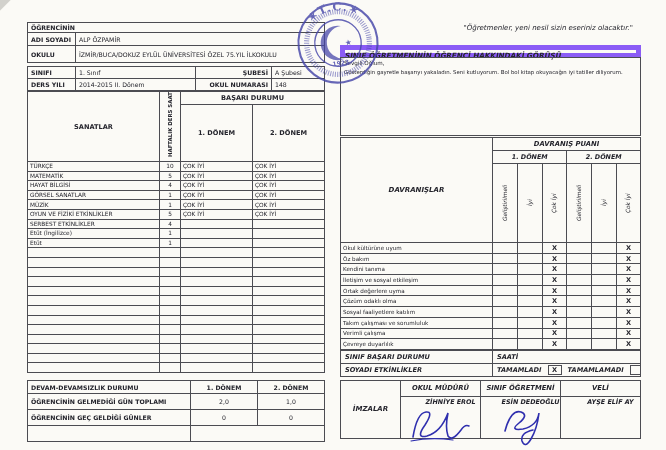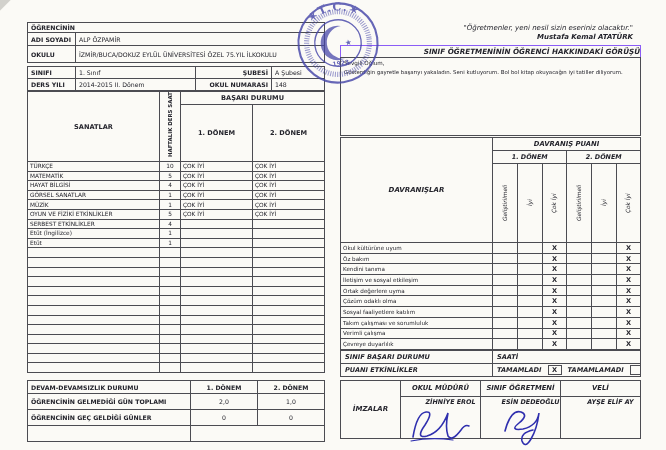--- a/index.html
+++ b/index.html
@@ -35,21 +35,21 @@
   .attend td { font-size:6.2px; padding:0 3px; }
   .attend .a-hd td { height:13px; font-weight:bold; }
   .attend .a-hd .a-c, .attend .a-val { text-align:center; }
   .attend tr td { height:16px; }
   .attend .a-lbl { font-weight:bold; }
 
   
   .right { position:absolute; left:340px; top:24px; width:301px; }
   .quote { height:20px; text-align:right; padding-right:8px; font-size:7px; font-style:italic; line-height:1.3; }
   .quote .author { font-weight:bold; }
-  .op-header { margin-top:1px; border:1px solid #8b5cf6; height:13px; text-align:right;
+  .op-header { margin-top:1px; border:5px solid #8b5cf6; height:13px; text-align:left;
                font-size:7.2px; font-weight:bold; font-style:italic; line-height:12px; }
   .op-box { margin-top:-1px; border:1px solid #4c4c52; height:79px; position:relative; }
   .op-l1 { position:absolute; left:3px; top:2px; font-size:5.6px; }
   .op-l2 { position:absolute; left:3px; top:11px; font-size:5.4px; white-space:nowrap; }
 
   .behav { width:301px; margin-top:1px; }
   .behav .b-title { font-size:7px; font-weight:bold; font-style:italic; text-align:center; }
   .behav .b-score { height:13px; font-size:6.8px; font-weight:bold; font-style:italic; text-align:center; }
   .behav .b-term { height:13px; font-size:6.4px; font-weight:bold; font-style:italic; text-align:center; }
   .b-vert-cell { height:79px; vertical-align:bottom; text-align:center; }
@@ -311,21 +311,20 @@
         <td colspan="2"></td>
       </tr>
     </tbody>
       </table>
   </div>
 
   <div class="right">
 
     <div class="quote">
       <div>"Öğretmenler, yeni nesil sizin eseriniz olacaktır."</div>
-      <div class="author">Mustafa Kemal ATATÜRK</div>
     </div>
 
     <div class="op-header">SINIF ÖĞRETMENİNİN ÖĞRENCİ HAKKINDAKİ GÖRÜŞÜ</div>
 
     <div class="op-box">
       <div class="op-l1">Sevgili Oğlum,</div>
       <div class="op-l2">Gösterdiğin gayretle başarıyı yakaladın. Seni kutluyorum. Bol bol kitap okuyacağın iyi tatiller diliyorum.</div>
     </div>
 
     <table class="behav">
@@ -466,21 +465,21 @@
       <colgroup>
           <col style="width:152px">
           <col>
         </colgroup>
       <tbody>
           <tr>
         <td>SINIF BAŞARI DURUMU</td>
         <td class="res-val">SAATİ</td>
       </tr>
       <tr>
-        <td>PUANI ETKİNLİKLER</td>
+        <td>SOYADI ETKİNLİKLER</td>
         <td>
           <div class="res-flex" style="padding:0">
             <span>TAMAMLADI</span>
             <span class="chk">X</span>
             <span style="">TAMAMLAMADI</span>
             <span class="chk" style="margin-left:auto"></span>
           </div>
         </td>
       </tr>
     </tbody>

